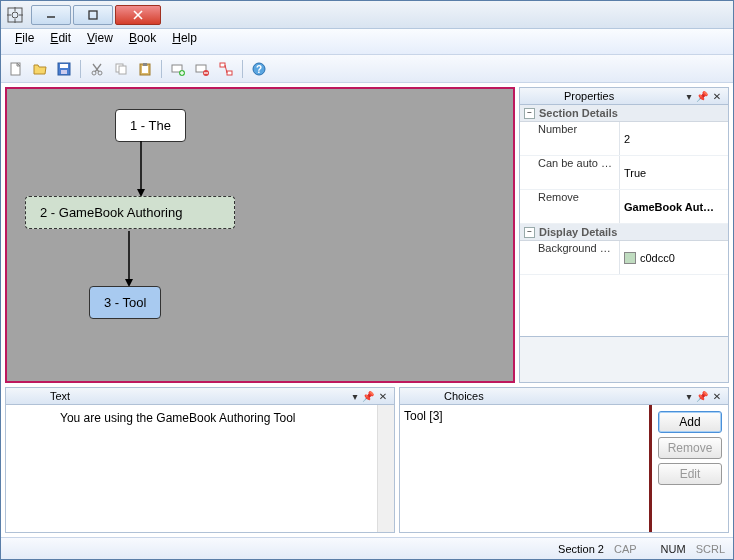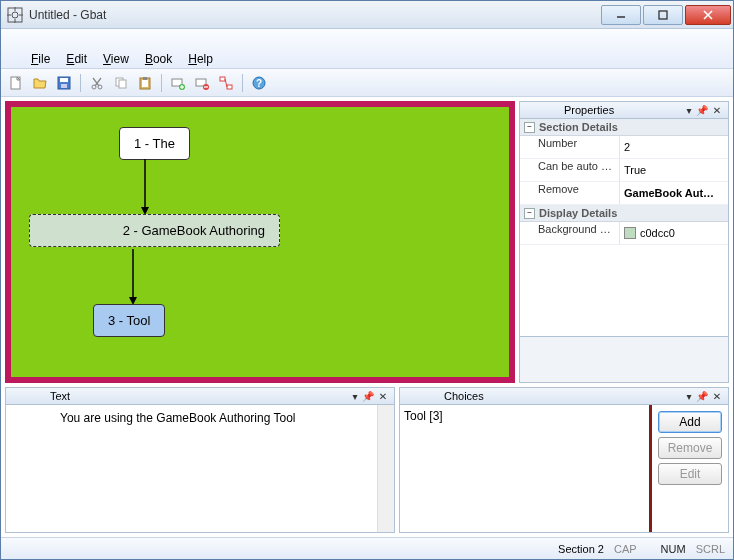--- a/index.html
+++ b/index.html
@@ -9,48 +9,48 @@
 
 .titlebar { height: 28px; background: linear-gradient(#f0f4f9, #d9e4f1); display: flex; align-items: center; padding: 0 2px 0 6px; border-bottom: 1px solid #b5c8de; }
 .titlebar .icon { width: 16px; height: 16px; margin-right: 6px; }
 .titlebar .title { flex: 1; color: #333; }
 .winbtns { display: flex; gap: 0; }
 .winbtn { width: 40px; height: 20px; border: 1px solid #8aa3c0; border-radius: 2px; background: linear-gradient(#eaf3fc, #c9ddf2); display: flex; align-items: center; justify-content: center; margin-left: 2px; cursor: default; font-size: 10px; }
 .winbtn.close { width: 46px; background: linear-gradient(#f08d8d, #d43e2a); color: #fff; border-color: #a03020; }
 .winbtn.close svg { stroke: #fff; }
 
 
-.menubar { height: 40px; background: linear-gradient(#fafcff, #e6eefb); display: flex; align-items: flex-end; padding: 0 22px; border-bottom: 1px solid #c8d5e8; }
+.menubar { height: 26px; background: linear-gradient(#fafcff, #e6eefb); display: flex; align-items: flex-start; padding: 0 6px; border-bottom: 1px solid #c8d5e8; }
 .menubar .menuitem { padding: 2px 8px; cursor: default; }
 .menubar .underline { text-decoration: underline; }
 
 
 .toolbar { height: 28px; background: linear-gradient(#f8fafe, #e4ecf8); display: flex; align-items: center; padding: 0 4px; border-bottom: 1px solid #c8d5e8; gap: 2px; }
 .toolbar .tbtn { width: 22px; height: 22px; display: flex; align-items: center; justify-content: center; border-radius: 2px; cursor: default; }
 .toolbar .sep { width: 1px; height: 18px; background: #b0c1d6; margin: 0 3px; }
 
 
 .mainarea { flex: 1; display: grid; grid-template-columns: 1fr 210px; grid-template-rows: 1fr 150px; gap: 0; background: #fff; padding: 0 4px; }
-.canvas-panel { grid-column: 1; grid-row: 1; border: 6px solid #be185d; background: #84cc16; position: relative; margin: 4px 4px 4px 0; overflow: hidden; }
+.canvas-panel { grid-column: 1; grid-row: 1; border: 2px solid #be185d; background: #a3a3a3; position: relative; margin: 4px 4px 4px 0; overflow: hidden; }
 .props-panel { grid-column: 2; grid-row: 1; margin: 4px 0 4px 0; display: flex; flex-direction: column; }
 .bottom-row { grid-column: 1 / span 2; grid-row: 2; display: grid; grid-template-columns: 1fr 330px; gap: 0; }
 .text-panel, .choices-panel { margin: 0 4px 4px 0; display: flex; flex-direction: column; }
 .choices-panel { margin-right: 0; }
 
 
 .panel-header { height: 18px; background: linear-gradient(#f2f6fb, #dbe6f4); border: 1px solid #b0c1d6; display: flex; align-items: center; padding: 0 4px; font-size: 11px; }
 .panel-header .ptitle { flex: 1; padding-left: 40px; }
 .panel-header .pbtn { width: 14px; height: 14px; display: flex; align-items: center; justify-content: center; cursor: default; font-size: 10px; color: #333; }
 .panel-body { flex: 1; border: 1px solid #b0c1d6; border-top: none; background: #fff; overflow: hidden; }
 
 
 .propgrid { font-size: 11px; }
 .prophead { background: #e8edf3; padding: 2px 2px 2px 4px; display: flex; align-items: center; color: #5a5a5a; font-weight: bold; border-bottom: 1px solid #d0d7e0; }
 .prophead .exp { width: 11px; height: 11px; border: 1px solid #9aa; background: #fff; display: flex; align-items: center; justify-content: center; font-size: 8px; margin-right: 4px; line-height: 1; }
-.proprow { display: flex; height: 23px; border-bottom: 1px solid #edf1f5; }
+.proprow { display: flex; height: 34px; border-bottom: 1px solid #edf1f5; }
 .proprow .pname { width: 100px; padding: 1px 4px 1px 18px; color: #333; overflow: hidden; white-space: nowrap; text-overflow: ellipsis; border-right: 1px solid #e0e5eb; }
 .proprow .pval { flex: 1; padding: 1px 4px; display: flex; align-items: center; white-space: nowrap; overflow: hidden; }
 .proprow.selected .pval { font-weight: bold; }
 .colorswatch { width: 12px; height: 12px; border: 1px solid #888; margin-right: 4px; }
 .propdesc { height: 46px; border-top: 1px solid #b0c1d6; background: #f0f3f7; margin-top: 2px; }
 
 
 .node { position: absolute; border: 1px solid #333; border-radius: 4px; background: #fff; padding: 8px 14px; font-size: 13px; }
 .node.dashed { border: 1.5px dashed #333; background: #d0e0cf; }
 .node.blue { background: #a8caf0; }
@@ -85,21 +85,20 @@
     <span class="icon">
       <svg width="16" height="16" viewBox="0 0 16 16">
           <rect x="1" y="1" width="14" height="14" fill="none" stroke="#555" stroke-width="1"></rect>
           <circle cx="8" cy="8" r="3" fill="none" stroke="#555"></circle>
           <line x1="8" y1="0" x2="8" y2="4" stroke="#555"></line>
           <line x1="8" y1="12" x2="8" y2="16" stroke="#555"></line>
           <line x1="0" y1="8" x2="4" y2="8" stroke="#555"></line>
           <line x1="12" y1="8" x2="16" y2="8" stroke="#555"></line>
         </svg>
     </span>
-    <span class="title">Untitled - Gbat</span>
     <div class="winbtns">
       <div class="winbtn">
           <svg width="10" height="10">
             <line x1="1" y1="7" x2="9" y2="7" stroke="#333" stroke-width="1.5"></line>
           </svg>
         </div>
       <div class="winbtn">
           <svg width="10" height="10">
             <rect x="1" y="1" width="8" height="8" fill="none" stroke="#333" stroke-width="1.3"></rect>
           </svg>
@@ -195,21 +194,21 @@
   </div>
 
   <div class="mainarea">
 
     <div class="canvas-panel">
       <div class="node" style="left:108px; top:20px;"><span>1 - The</span></div>
       <svg class="arrow" style="left:128px; top:52px;" width="12" height="56">
           <line x1="6" y1="0" x2="6" y2="48" stroke="#000" stroke-width="1.5"></line>
           <polygon points="2,48 10,48 6,56" fill="#000"></polygon>
         </svg>
-      <div class="node dashed" style="left:18px; top:107px; width:251px; text-align:right;"><span>2 - GameBook Authoring</span></div>
+      <div class="node dashed" style="left:18px; top:107px; width:210px; text-align:left;"><span>2 - GameBook Authoring</span></div>
       <svg class="arrow" style="left:116px; top:142px;" width="12" height="56">
           <line x1="6" y1="0" x2="6" y2="48" stroke="#000" stroke-width="1.5"></line>
           <polygon points="2,48 10,48 6,56" fill="#000"></polygon>
         </svg>
       <div class="node blue" style="left:82px; top:197px;"><span>3 - Tool</span></div>
     </div>
 
     <div class="props-panel">
       <div class="panel-header">
         <span class="ptitle">Properties</span>

